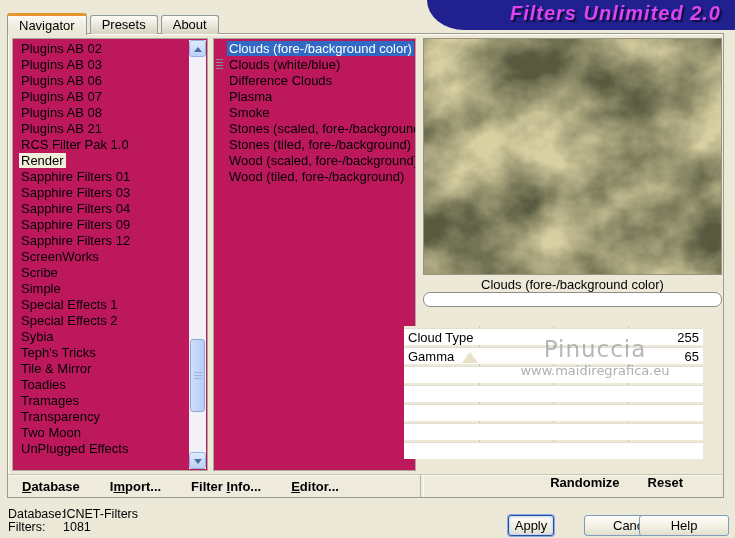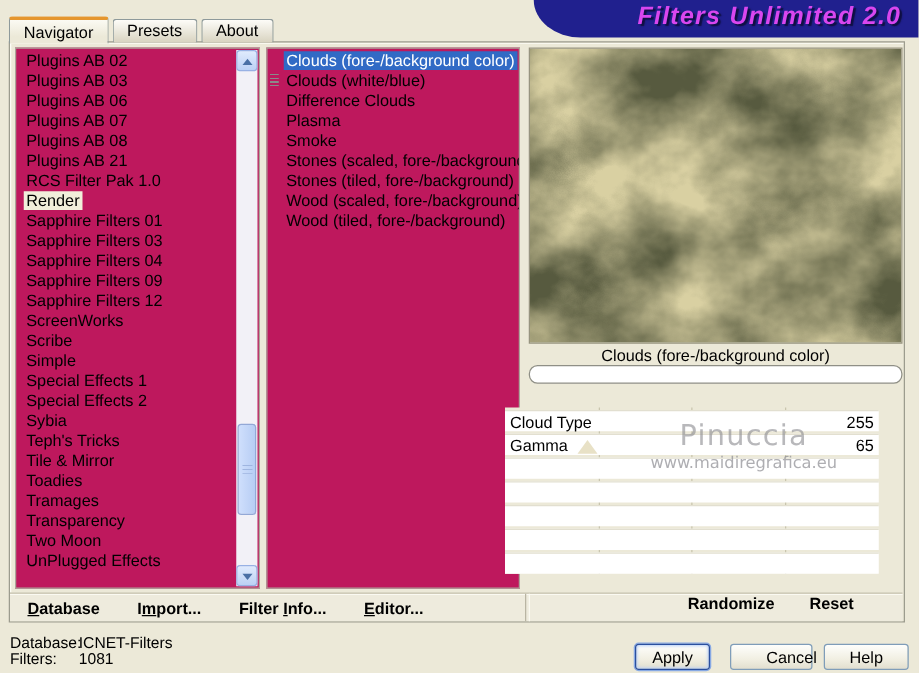--- a/index.html
+++ b/index.html
@@ -82,23 +82,23 @@
       border-left:1px solid #b9b5a3;border-right:1px solid #fbfaf2;}
   .tb-btn{font-weight:bold;cursor:default;}
 
   
   #status{position:absolute;left:8px;top:508px;line-height:12px;font-size:12.5px;}
   .st-row{display:flex;height:12px;margin-bottom:1px;}
   .st-label{width:55px;}
   .xp-btn{position:absolute;top:515px;height:21px;font-size:13px;font-family:"Liberation Sans",sans-serif;
       background:linear-gradient(#fefefc,#f1efe2 60%,#e2dfcf);border:1px solid #7f9db9;border-radius:3px;
       color:#000;padding:0;}
-  #btn-apply{left:508px;width:60px;border-color:#2a4f9e;box-shadow:0 0 0 1px #87a9e4, inset 0 0 2px 1px #bdd3f7;}
+  #btn-apply{left:508px;width:46px;border-color:#2a4f9e;box-shadow:0 0 0 1px #87a9e4, inset 0 0 2px 1px #bdd3f7;}
   #btn-cancel{left:584px;width:66px;padding-left:28px;}
-  #btn-help{left:659px;width:68px;}
+  #btn-help{left:639px;width:90px;}
 </style>
 </head>
 <body>
 
 <div id="dialog">
 
   <div id="banner" style="background: rgb(32, 32, 142);">
     <span>Filters Unlimited 2.0</span>
   </div>
 

